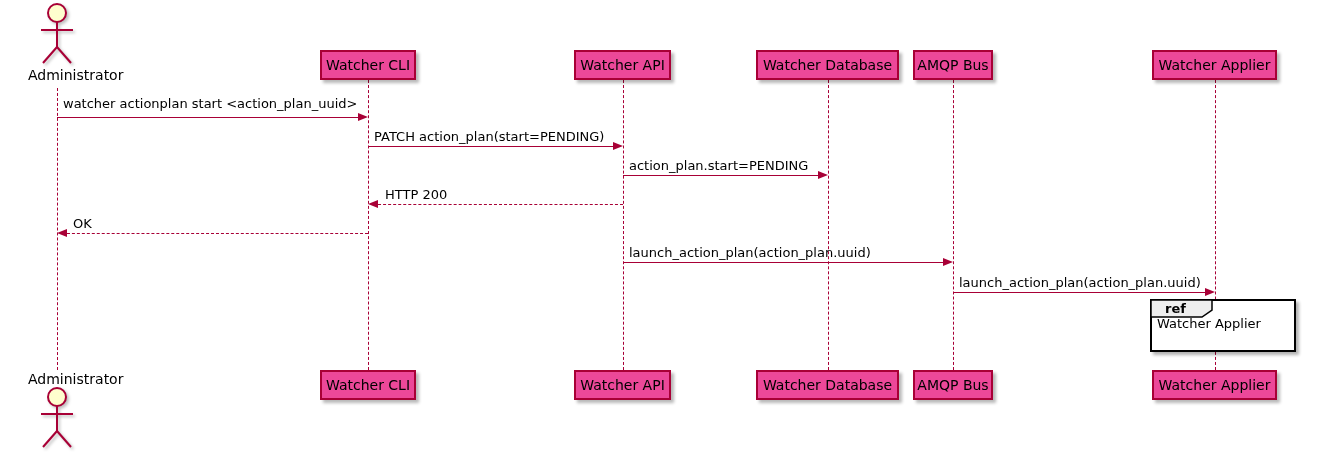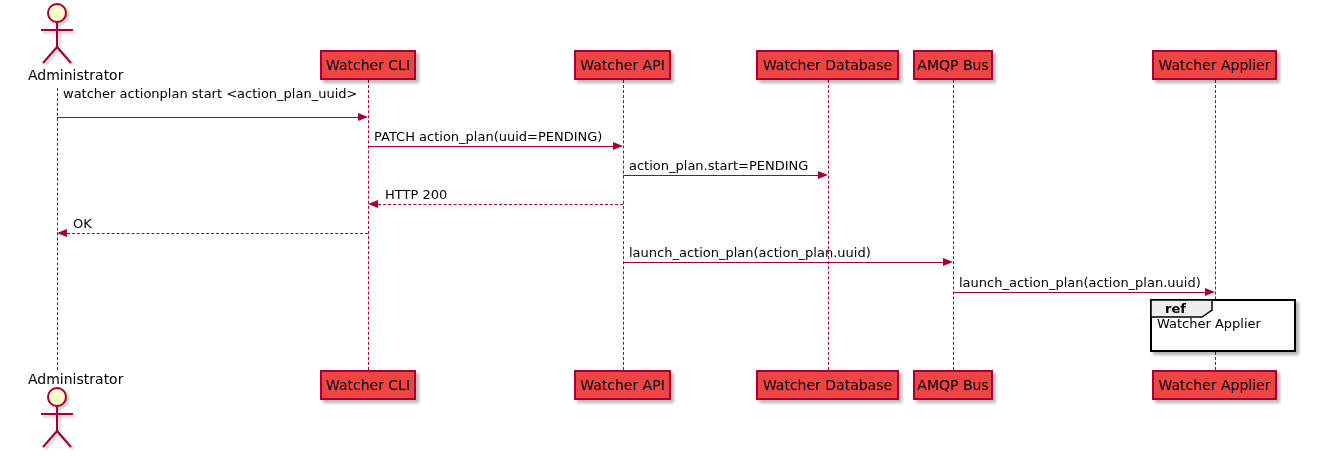--- a/index.html
+++ b/index.html
@@ -3,21 +3,21 @@
 <meta charset="utf-8">
 <style>
   html,body { margin:0; padding:0; background:#ffffff; }
   .canvas {
     position:relative; width:1330px; height:456px; background:#ffffff;
     font-family:"DejaVu Sans", sans-serif; overflow:hidden; color:#000;
   }
   .lifeline { position:absolute; width:0; border-left:1px dashed #A80036; z-index:1; }
   .pbox {
     position:absolute; height:30px; box-sizing:border-box;
-    background:#ef4444; border:2px solid #A80036;
+    background:#ec4899; border:2px solid #A80036;
     display:flex; align-items:center; justify-content:center;
     font-size:14px; white-space:nowrap;
     box-shadow:3px 3px 3px rgba(0,0,0,0.28); z-index:3;
   }
   .actor-svg { position:absolute; z-index:3; filter:drop-shadow(2px 2px 1.5px rgba(0,0,0,0.25)); }
   .actor-label { position:absolute; font-size:14px; z-index:3; white-space:nowrap;margin-left:20px; }
   .msg-label { position:absolute; font-size:13px; white-space:nowrap; z-index:2; }
   .msg-line { position:absolute; height:0; z-index:2; }
   .solid  { border-top:1.5px solid #A80036; }
   .dashed { border-top:1.5px dashed #A80036; }
@@ -66,25 +66,25 @@
   <div class="pbox" style="left:756px;  top:50px; width:143px">
       <span>Watcher Database</span>
     </div>
   <div class="pbox" style="left:913px;  top:50px; width:80px">
       <span>AMQP Bus</span>
     </div>
   <div class="pbox" style="left:1152px; top:50px; width:125px">
       <span>Watcher Applier</span>
     </div>
 
-  <div class="msg-label" style="left:63px; top:86px">watcher actionplan start &lt;action_plan_uuid&gt;</div>
+  <div class="msg-label" style="left:63px; top:96px">watcher actionplan start &lt;action_plan_uuid&gt;</div>
   <div class="msg-line solid" style="left:57px; top:117px; width:306px"></div>
   <div class="arr-r" style="left:358px; top:113px"></div>
 
-  <div class="msg-label" style="left:374px; top:129px">PATCH action_plan(uuid=PENDING)</div>
+  <div class="msg-label" style="left:374px; top:129px">PATCH action_plan(start=PENDING)</div>
   <div class="msg-line solid" style="left:368px; top:146px; width:250px"></div>
   <div class="arr-r" style="left:613px; top:142px"></div>
 
   <div class="msg-label" style="left:629px; top:158px">action_plan.start=PENDING</div>
   <div class="msg-line solid" style="left:623px; top:175px; width:200px"></div>
   <div class="arr-r" style="left:818px; top:171px"></div>
 
   <div class="msg-label" style="left:385px; top:187px">HTTP 200</div>
   <div class="msg-line dashed" style="left:373px; top:204px; width:250px"></div>
   <div class="arr-l" style="left:368px; top:200px"></div>

